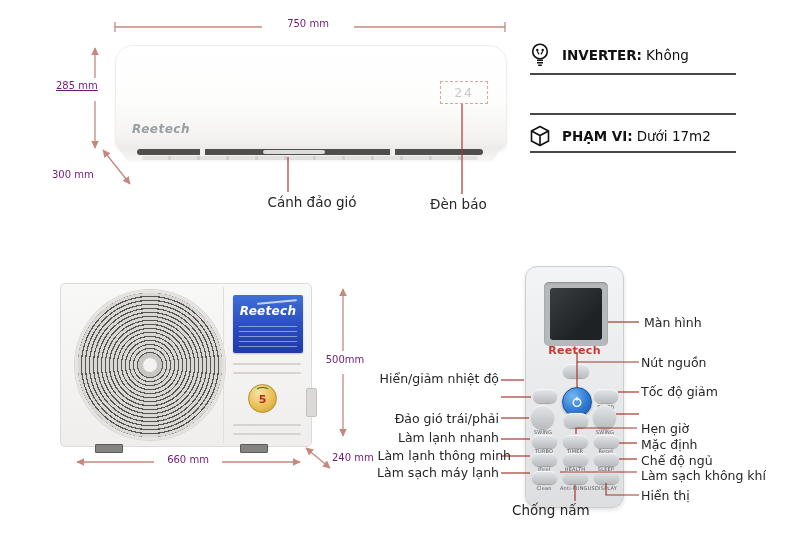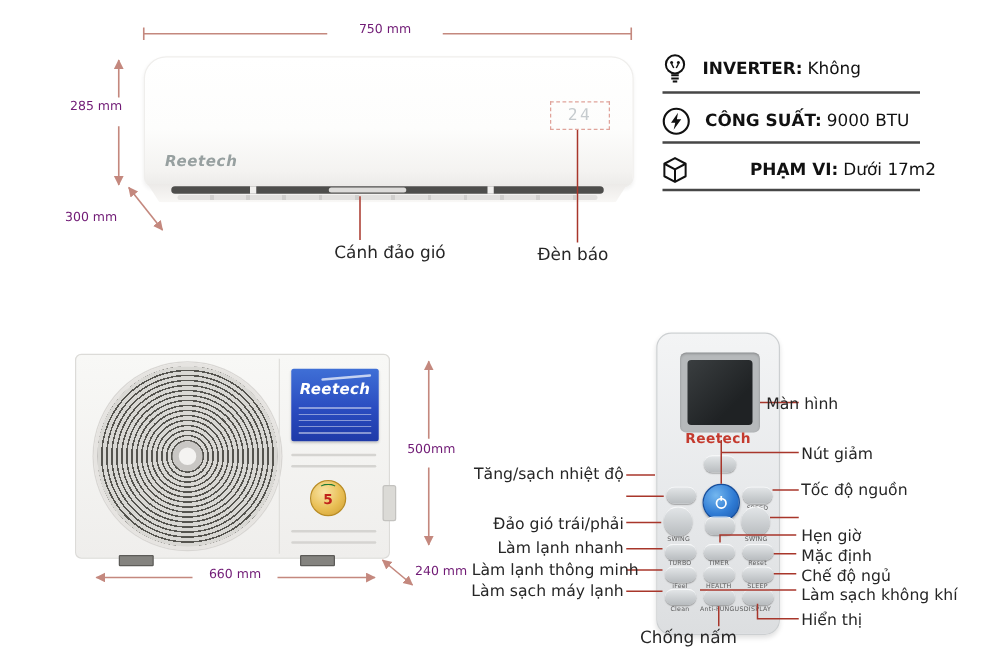--- a/index.html
+++ b/index.html
@@ -205,21 +205,21 @@
       <path d="M576 434 L576 428 L637 428"></path>
       <line x1="619" y1="443" x2="637" y2="443"></line>
       <line x1="619" y1="459" x2="637" y2="459"></line>
       <line x1="560" y1="472" x2="637" y2="472"></line>
       <path d="M606 483 L606 495 L639 495"></path>
       <line x1="575" y1="485" x2="575" y2="501"></line>
     </g>
   </svg>
 
   <div class="dim center" style="left:262px;top:18px;width:92px;background:#fff;">750 mm</div>
-  <div class="dim" style="left:56px;top:80px;background:#fff;">285 mm</div>
+  <div class="dim" style="left:56px;top:80px;background:#fff;text-decoration:underline;">285 mm</div>
   <div class="dim" style="left:52px;top:169px;">300 mm</div>
   <div class="dim center" style="left:314px;top:354px;width:62px;background:#fff;">500mm</div>
   <div class="dim center" style="left:156px;top:454px;width:64px;background:#fff;">660 mm</div>
   <div class="dim" style="left:332px;top:452px;">240 mm</div>
 
   <div class="ann" style="left:264px;top:195px;width:96px;text-align:center;font-size:13.5px;">Cánh đảo gió</div>
   <div class="ann" style="left:430px;top:197px;font-size:13.5px;">Đèn báo</div>
 
   <div class="spec-row" style="top:42px;">
     <svg class="spec-icon" width="22" height="26" viewBox="0 0 22 26">
@@ -228,51 +228,42 @@
         <circle cx="13.7" cy="8" r="1.2" fill="#111"></circle>
       <path d="M8.3 9.2 L10 12.4 M13.7 9.2 L12 12.4" stroke="#111" stroke-width="1.2"></path>
       <path d="M8 18.2 h6 M8 20.7 h6 M9.2 23.2 h3.6" stroke="#111" stroke-width="1.6"></path>
     </svg>
     <div class="spec-text">
       <span class="spec-label">INVERTER:</span><span class="spec-value">Không</span>
     </div>
   </div>
   <div class="spec-divider" style="top:73px;"></div>
 
-  <div class="spec-row" style="top:85px;">
-    <svg class="spec-icon" width="24" height="24" viewBox="0 0 24 24">
-      <circle cx="12" cy="12" r="10" fill="none" stroke="#111" stroke-width="1.7"></circle>
-      <path d="M13.4 5.2 L7.8 13.2 h3.4 L9.9 18.8 L16 10.4 h-3.5 Z" fill="#111"></path>
-    </svg>
-    <div class="spec-text">
-      <span class="spec-label">CÔNG SUẤT:</span><span class="spec-value">9000 BTU</span>
-    </div>
-  </div>
   <div class="spec-divider" style="top:113px;"></div>
 
-  <div class="spec-row" style="top:124px;gap:38px;">
+  <div class="spec-row" style="top:124px;">
     <svg class="spec-icon" width="22" height="24" viewBox="0 0 22 24">
       <path d="M11 2.5 L19.5 7 V17 L11 21.5 L2.5 17 V7 Z" fill="none" stroke="#111" stroke-width="1.6" stroke-linejoin="round"></path>
       <path d="M2.5 7 L11 11.5 L19.5 7 M11 11.5 V21.5" fill="none" stroke="#111" stroke-width="1.6"></path>
     </svg>
     <div class="spec-text">
       <span class="spec-label">PHẠM VI:</span><span class="spec-value">Dưới 17m2</span>
     </div>
   </div>
   <div class="spec-divider" style="top:151px;"></div>
 
-  <div class="ann right-align" style="right:301px;top:371px;">Tăng/sạch nhiệt độ</div>
+  <div class="ann right-align" style="right:301px;top:371px;">Hiển/giảm nhiệt độ</div>
   <div class="ann right-align" style="right:301px;top:411px;">Đảo gió trái/phải</div>
   <div class="ann right-align" style="right:301px;top:430px;">Làm lạnh nhanh</div>
   <div class="ann right-align" style="right:289px;top:448px;">Làm lạnh thông minh</div>
   <div class="ann right-align" style="right:301px;top:465px;">Làm sạch máy lạnh</div>
 
-  <div class="ann" style="left:613px;top:315px;">Màn hình</div>
-  <div class="ann" style="left:641px;top:355px;">Nút giảm</div>
-  <div class="ann" style="left:641px;top:384px;">Tốc độ nguồn</div>
+  <div class="ann" style="left:644px;top:315px;">Màn hình</div>
+  <div class="ann" style="left:641px;top:355px;">Nút nguồn</div>
+  <div class="ann" style="left:641px;top:384px;">Tốc độ giảm</div>
   <div class="ann" style="left:641px;top:421px;">Hẹn giờ</div>
   <div class="ann" style="left:641px;top:437px;">Mặc định</div>
   <div class="ann" style="left:641px;top:453px;">Chế độ ngủ</div>
   <div class="ann" style="left:641px;top:468px;">Làm sạch không khí</div>
   <div class="ann" style="left:641px;top:488px;">Hiển thị</div>
 
   <div class="ann" style="left:512px;top:503px;font-size:13.5px;">Chống nấm</div>
 
 </div>
 

